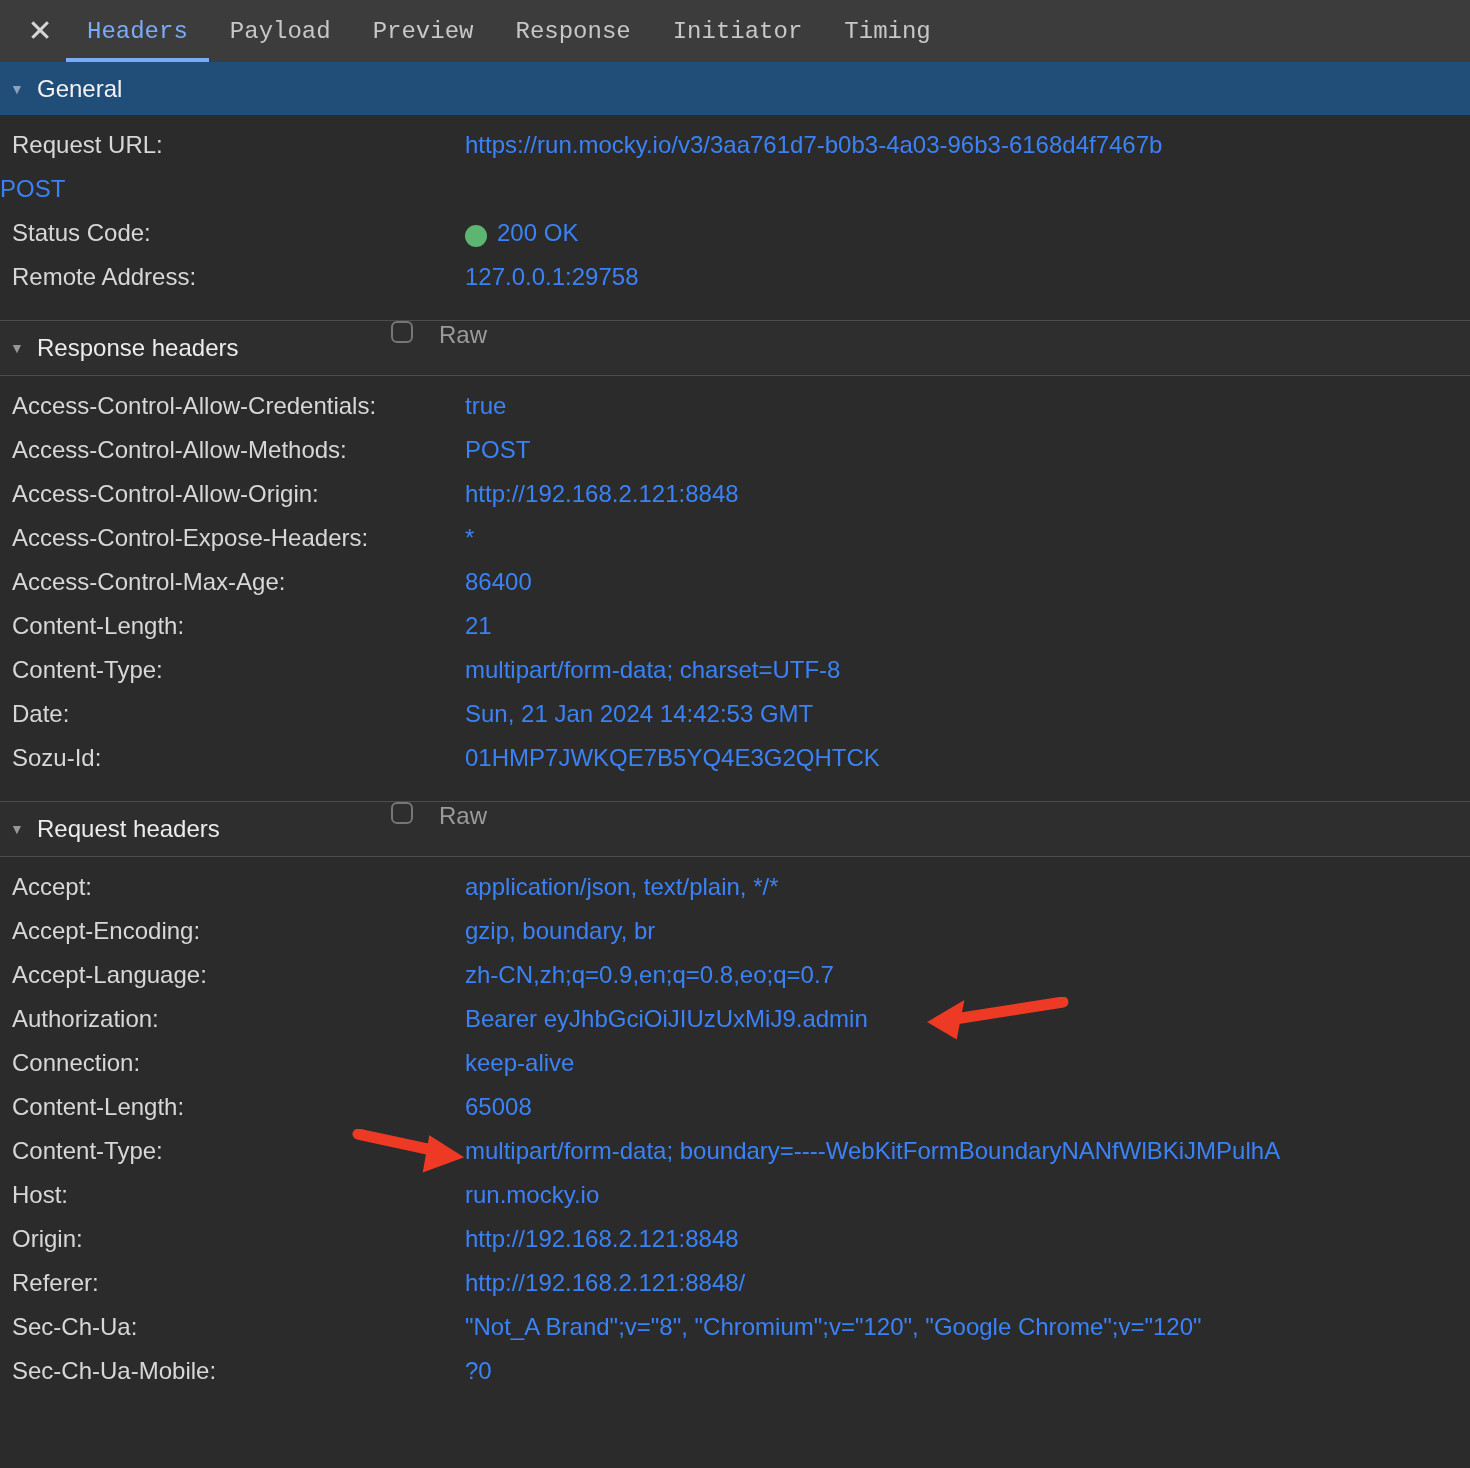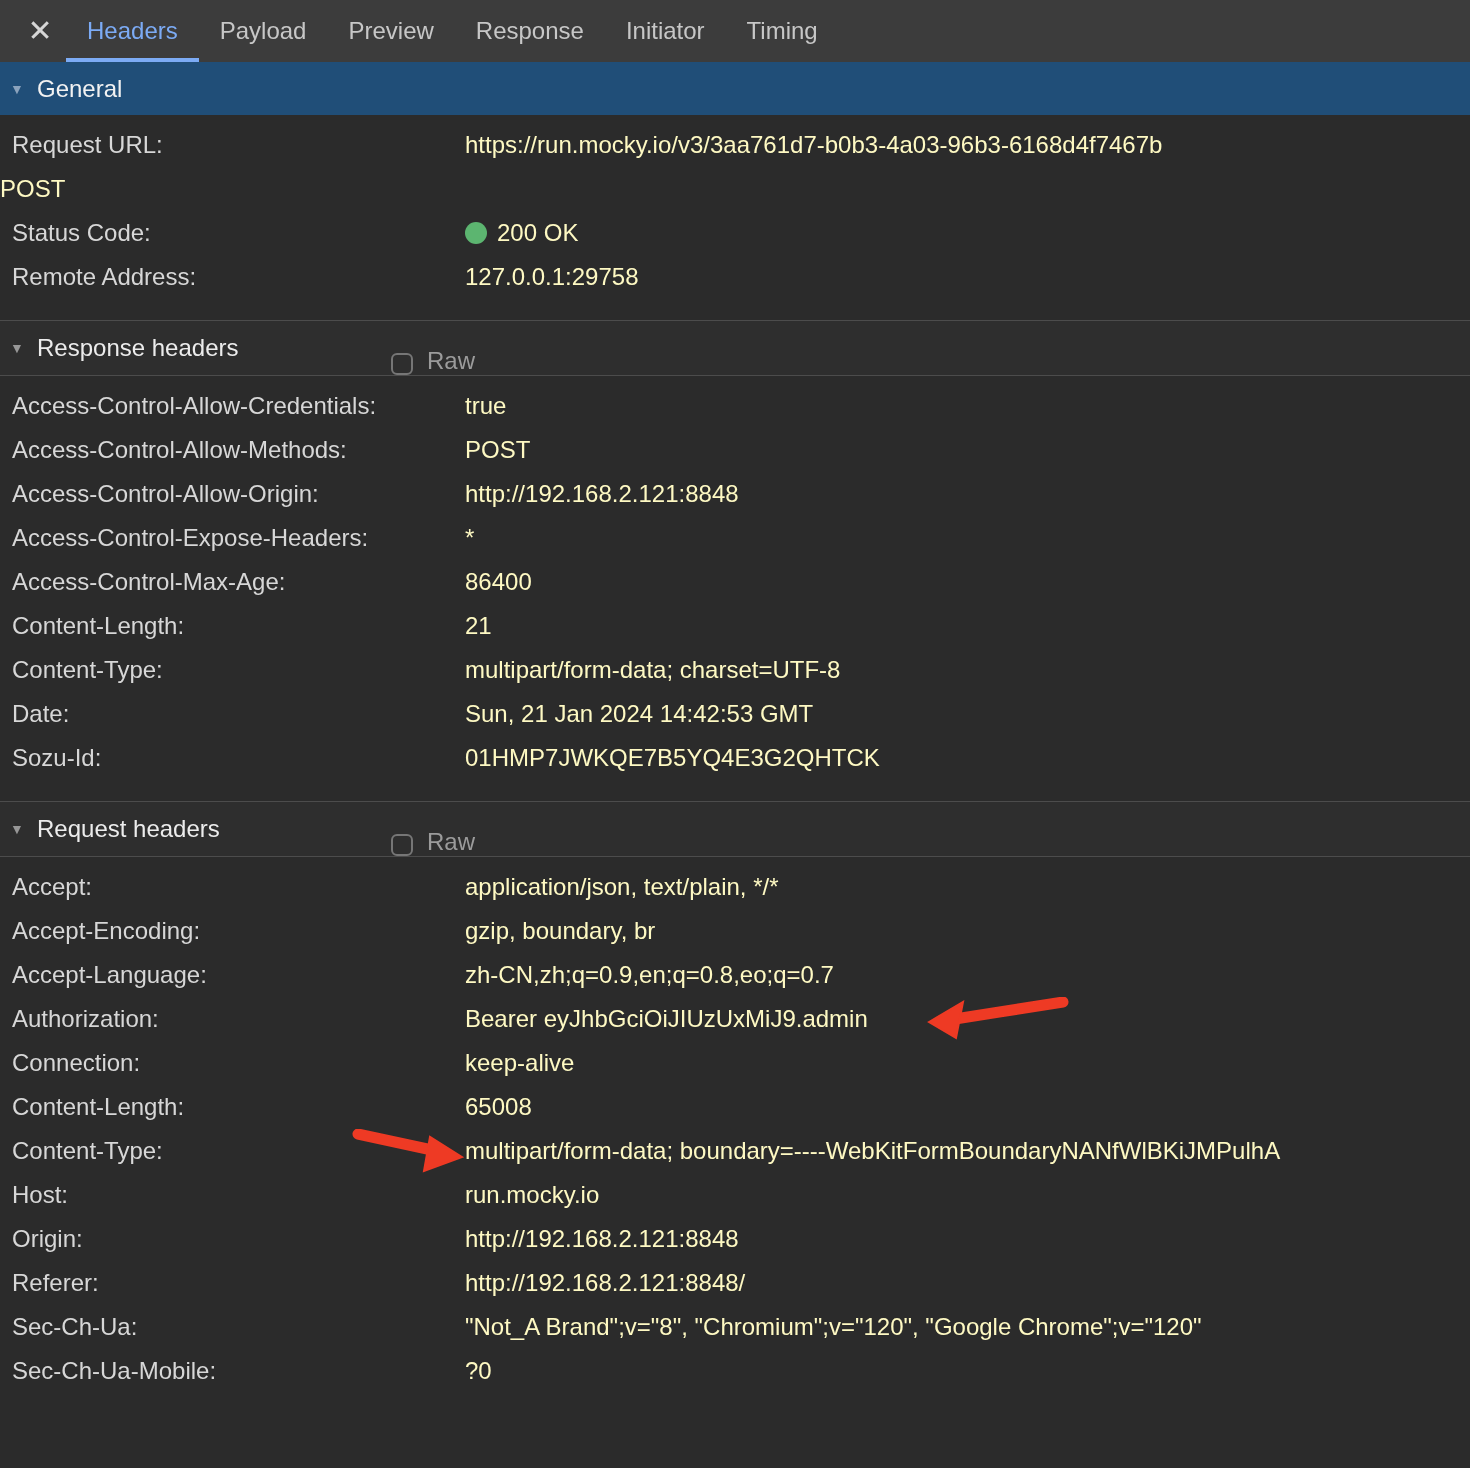--- a/index.html
+++ b/index.html
@@ -32,21 +32,21 @@
     font-family:"Liberation Sans",sans-serif;
   }
   .tab{
     display:flex;align-items:center;
     padding:0 21px;
     background:none;border:none;cursor:pointer;
     font-size:24px;
     color:#c7c7c7;
     border-top:4px solid transparent;
     border-bottom:4px solid transparent;
-    font-family:Liberation Sans, sans-serif;
+    font-family:Liberation Mono, monospace;
   }
   .tab.active{
     color:var(--accent_tab);
     border-bottom-color:var(--accent_tab);
   }
   
   .section-header{
     position:relative;
     height:56px;
     display:flex;align-items:center;
@@ -67,21 +67,21 @@
     font-size:14px;
     color:#979797;
     margin-right:9px;
     width:18px;
     display:inline-block;
   }
   .general .tri{color:#8ba3bd;}
   .raw-wrap{
     position:absolute;
     left:391px;top:0;bottom:0;
-    display:flex;align-items:flex-end;gap:14px;
+    display:flex;align-items:flex-start;gap:26px;
   }
   .checkbox{
     width:22px;height:22px;
     border:2px solid #767676;
     border-radius:6px;
     background:transparent;
     display:inline-block;
     cursor:pointer;
   }
   .raw-label{font-size:24px;color:#9b9b9b;}
@@ -94,23 +94,23 @@
     display:flex;align-items:center;
     font-size:24px;
   }
   .k{
     width:465px;flex-shrink:0;
     padding-left:12px;
     color:#d7d7d7;
     white-space:nowrap;
   }
   .v{
-    color:#fef9c3;
+    color:#3b82f6;
     white-space:nowrap;
-    display:flex;align-items:center;
+    display:flex;align-items:flex-end;
   }
   .dot{
     width:22px;height:22px;border-radius:50%;
     background:var(--status_ok);
     display:inline-block;
     margin-right:10px;
     flex-shrink:0;
   }
   .arrow{position:absolute;top:0;pointer-events:none;}
   .arrow-left{left:925px;}

